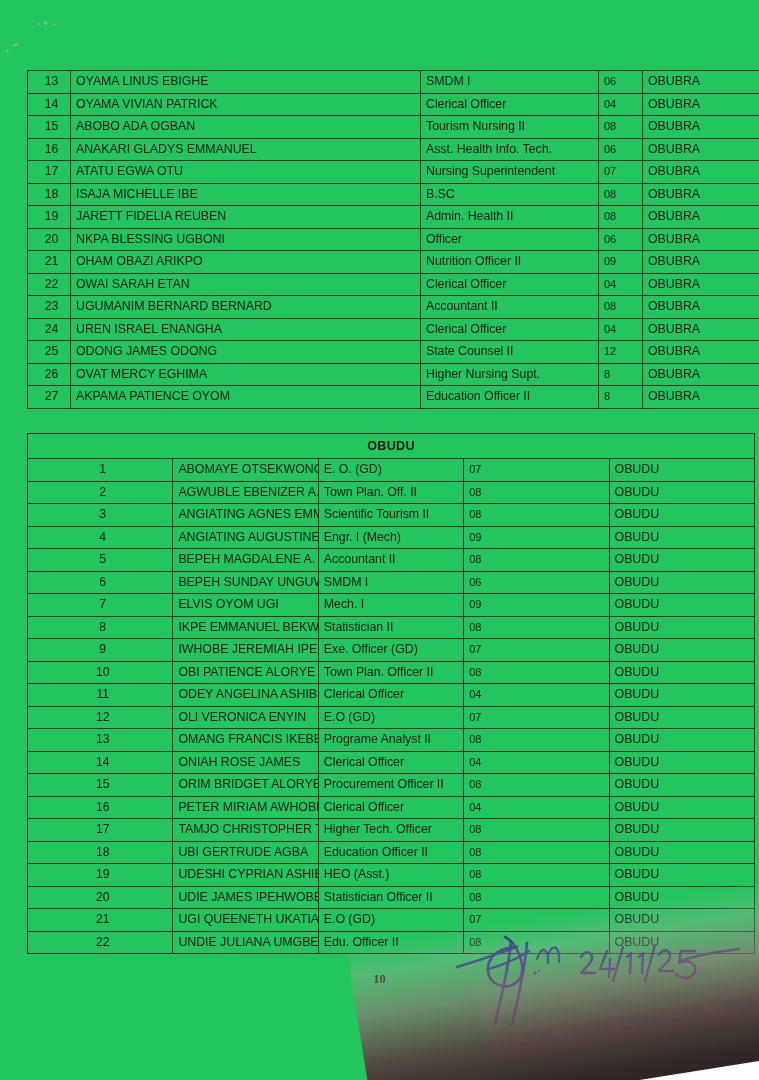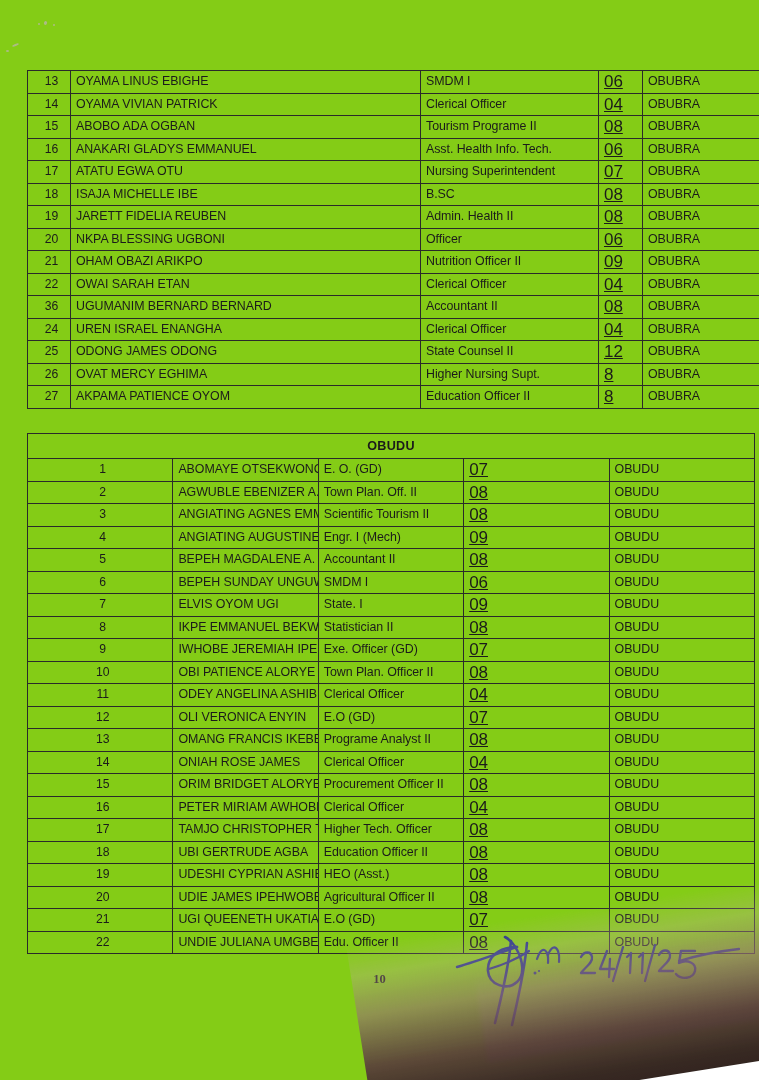--- a/index.html
+++ b/index.html
@@ -11,21 +11,21 @@
     height: 1080px;
     background: #ffffff;
     font-family: "Liberation Sans", sans-serif;
     position: relative;
     overflow: hidden;
   }
 
   .page {
     position: absolute;
     inset: 0;
-    background: #84cc16;
+    background: #22c55e;
     padding-left: 46px;
   }
 
   
   .speck {
     position: absolute;
     background: #b9b5ac;
     border-radius: 50%;
     opacity: .75;
   }
@@ -48,21 +48,21 @@
     padding: 0 0 0 5px;
     height: 21.5px;
     line-height: 21.5px;
     white-space: nowrap;
     overflow: hidden;
     letter-spacing: -0.05px;
   }
   .c-sn   { width: 37px;  text-align: center; padding-left: 0; font-size: 12.2px; }
   .c-name { width: 344px; }
   .c-desg { width: 172px; }
-  .c-grd  { width: 38px;  padding-left: 4px; font-size: 17px; text-decoration: underline; }
+  .c-grd  { width: 38px;  padding-left: 4px; font-size: 11px; }
   .c-lga  { width: 115px; }
 
   .tbl-head td {
     text-align: center;
     font-weight: bold;
     font-size: 12.6px;
     height: 24px;
     line-height: 24px;
     letter-spacing: .3px;
     padding-left: 0;
@@ -158,21 +158,21 @@
         <tr>
           <td class="c-sn">14</td>
           <td class="c-name">OYAMA VIVIAN PATRICK</td>
           <td class="c-desg">Clerical Officer</td>
           <td class="c-grd">04</td>
           <td class="c-lga">OBUBRA</td>
         </tr>
         <tr>
           <td class="c-sn">15</td>
           <td class="c-name">ABOBO ADA OGBAN</td>
-          <td class="c-desg">Tourism Programe II</td>
+          <td class="c-desg">Tourism Nursing II</td>
           <td class="c-grd">08</td>
           <td class="c-lga">OBUBRA</td>
         </tr>
         <tr>
           <td class="c-sn">16</td>
           <td class="c-name">ANAKARI GLADYS EMMANUEL</td>
           <td class="c-desg">Asst. Health Info. Tech.</td>
           <td class="c-grd">06</td>
           <td class="c-lga">OBUBRA</td>
         </tr>
@@ -212,21 +212,21 @@
           <td class="c-lga">OBUBRA</td>
         </tr>
         <tr>
           <td class="c-sn">22</td>
           <td class="c-name">OWAI SARAH ETAN</td>
           <td class="c-desg">Clerical Officer</td>
           <td class="c-grd">04</td>
           <td class="c-lga">OBUBRA</td>
         </tr>
         <tr>
-          <td class="c-sn">36</td>
+          <td class="c-sn">23</td>
           <td class="c-name">UGUMANIM BERNARD BERNARD</td>
           <td class="c-desg">Accountant II</td>
           <td class="c-grd">08</td>
           <td class="c-lga">OBUBRA</td>
         </tr>
         <tr>
           <td class="c-sn">24</td>
           <td class="c-name">UREN ISRAEL ENANGHA</td>
           <td class="c-desg">Clerical Officer</td>
           <td class="c-grd">04</td>
@@ -299,21 +299,21 @@
         <tr>
           <td class="c-sn">6</td>
           <td class="c-name">BEPEH SUNDAY UNGUWUAYE</td>
           <td class="c-desg">SMDM I</td>
           <td class="c-grd">06</td>
           <td class="c-lga">OBUDU</td>
         </tr>
         <tr>
           <td class="c-sn">7</td>
           <td class="c-name">ELVIS OYOM UGI</td>
-          <td class="c-desg">State. I</td>
+          <td class="c-desg">Mech. I</td>
           <td class="c-grd">09</td>
           <td class="c-lga">OBUDU</td>
         </tr>
         <tr>
           <td class="c-sn">8</td>
           <td class="c-name">IKPE EMMANUEL BEKWAPU</td>
           <td class="c-desg">Statistician II</td>
           <td class="c-grd">08</td>
           <td class="c-lga">OBUDU</td>
         </tr>
@@ -390,21 +390,21 @@
         <tr>
           <td class="c-sn">19</td>
           <td class="c-name">UDESHI CYPRIAN ASHIBEKONG</td>
           <td class="c-desg">HEO (Asst.)</td>
           <td class="c-grd">08</td>
           <td class="c-lga">OBUDU</td>
         </tr>
         <tr>
           <td class="c-sn">20</td>
           <td class="c-name">UDIE JAMES IPEHWOBE</td>
-          <td class="c-desg">Agricultural Officer II</td>
+          <td class="c-desg">Statistician Officer II</td>
           <td class="c-grd">08</td>
           <td class="c-lga">OBUDU</td>
         </tr>
         <tr>
           <td class="c-sn">21</td>
           <td class="c-name">UGI QUEENETH UKATIA</td>
           <td class="c-desg">E.O (GD)</td>
           <td class="c-grd">07</td>
           <td class="c-lga">OBUDU</td>
         </tr>

